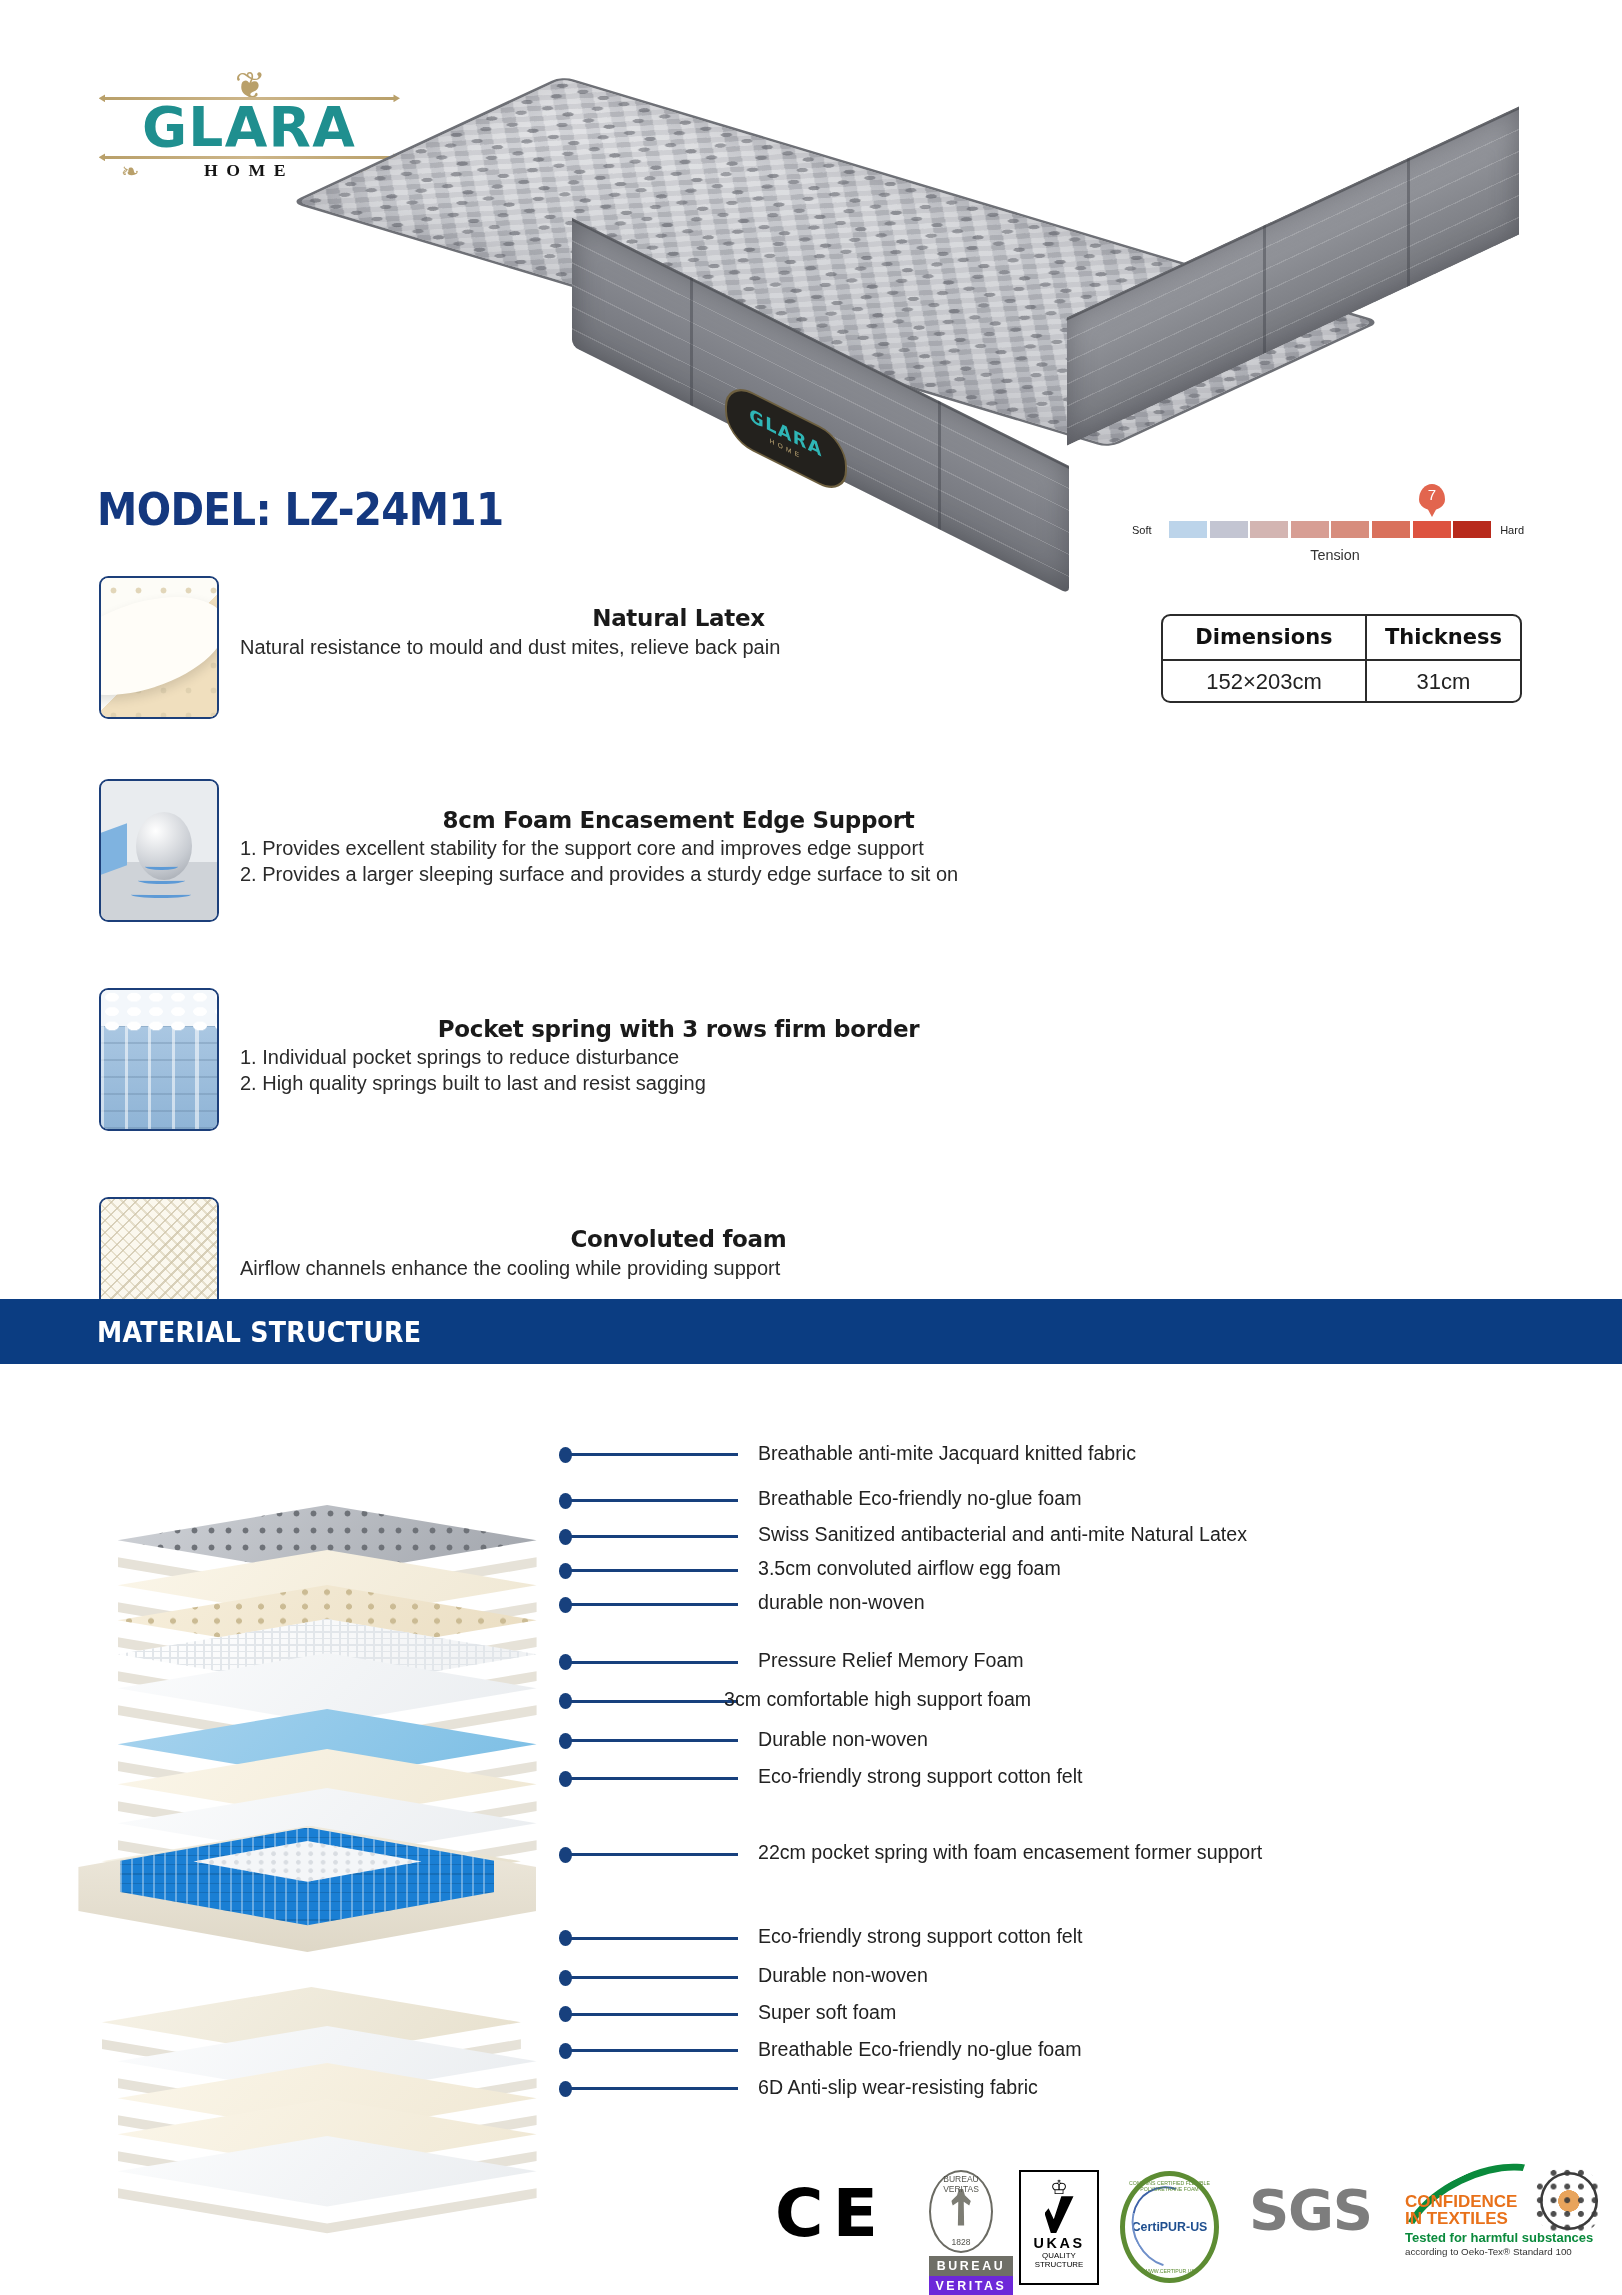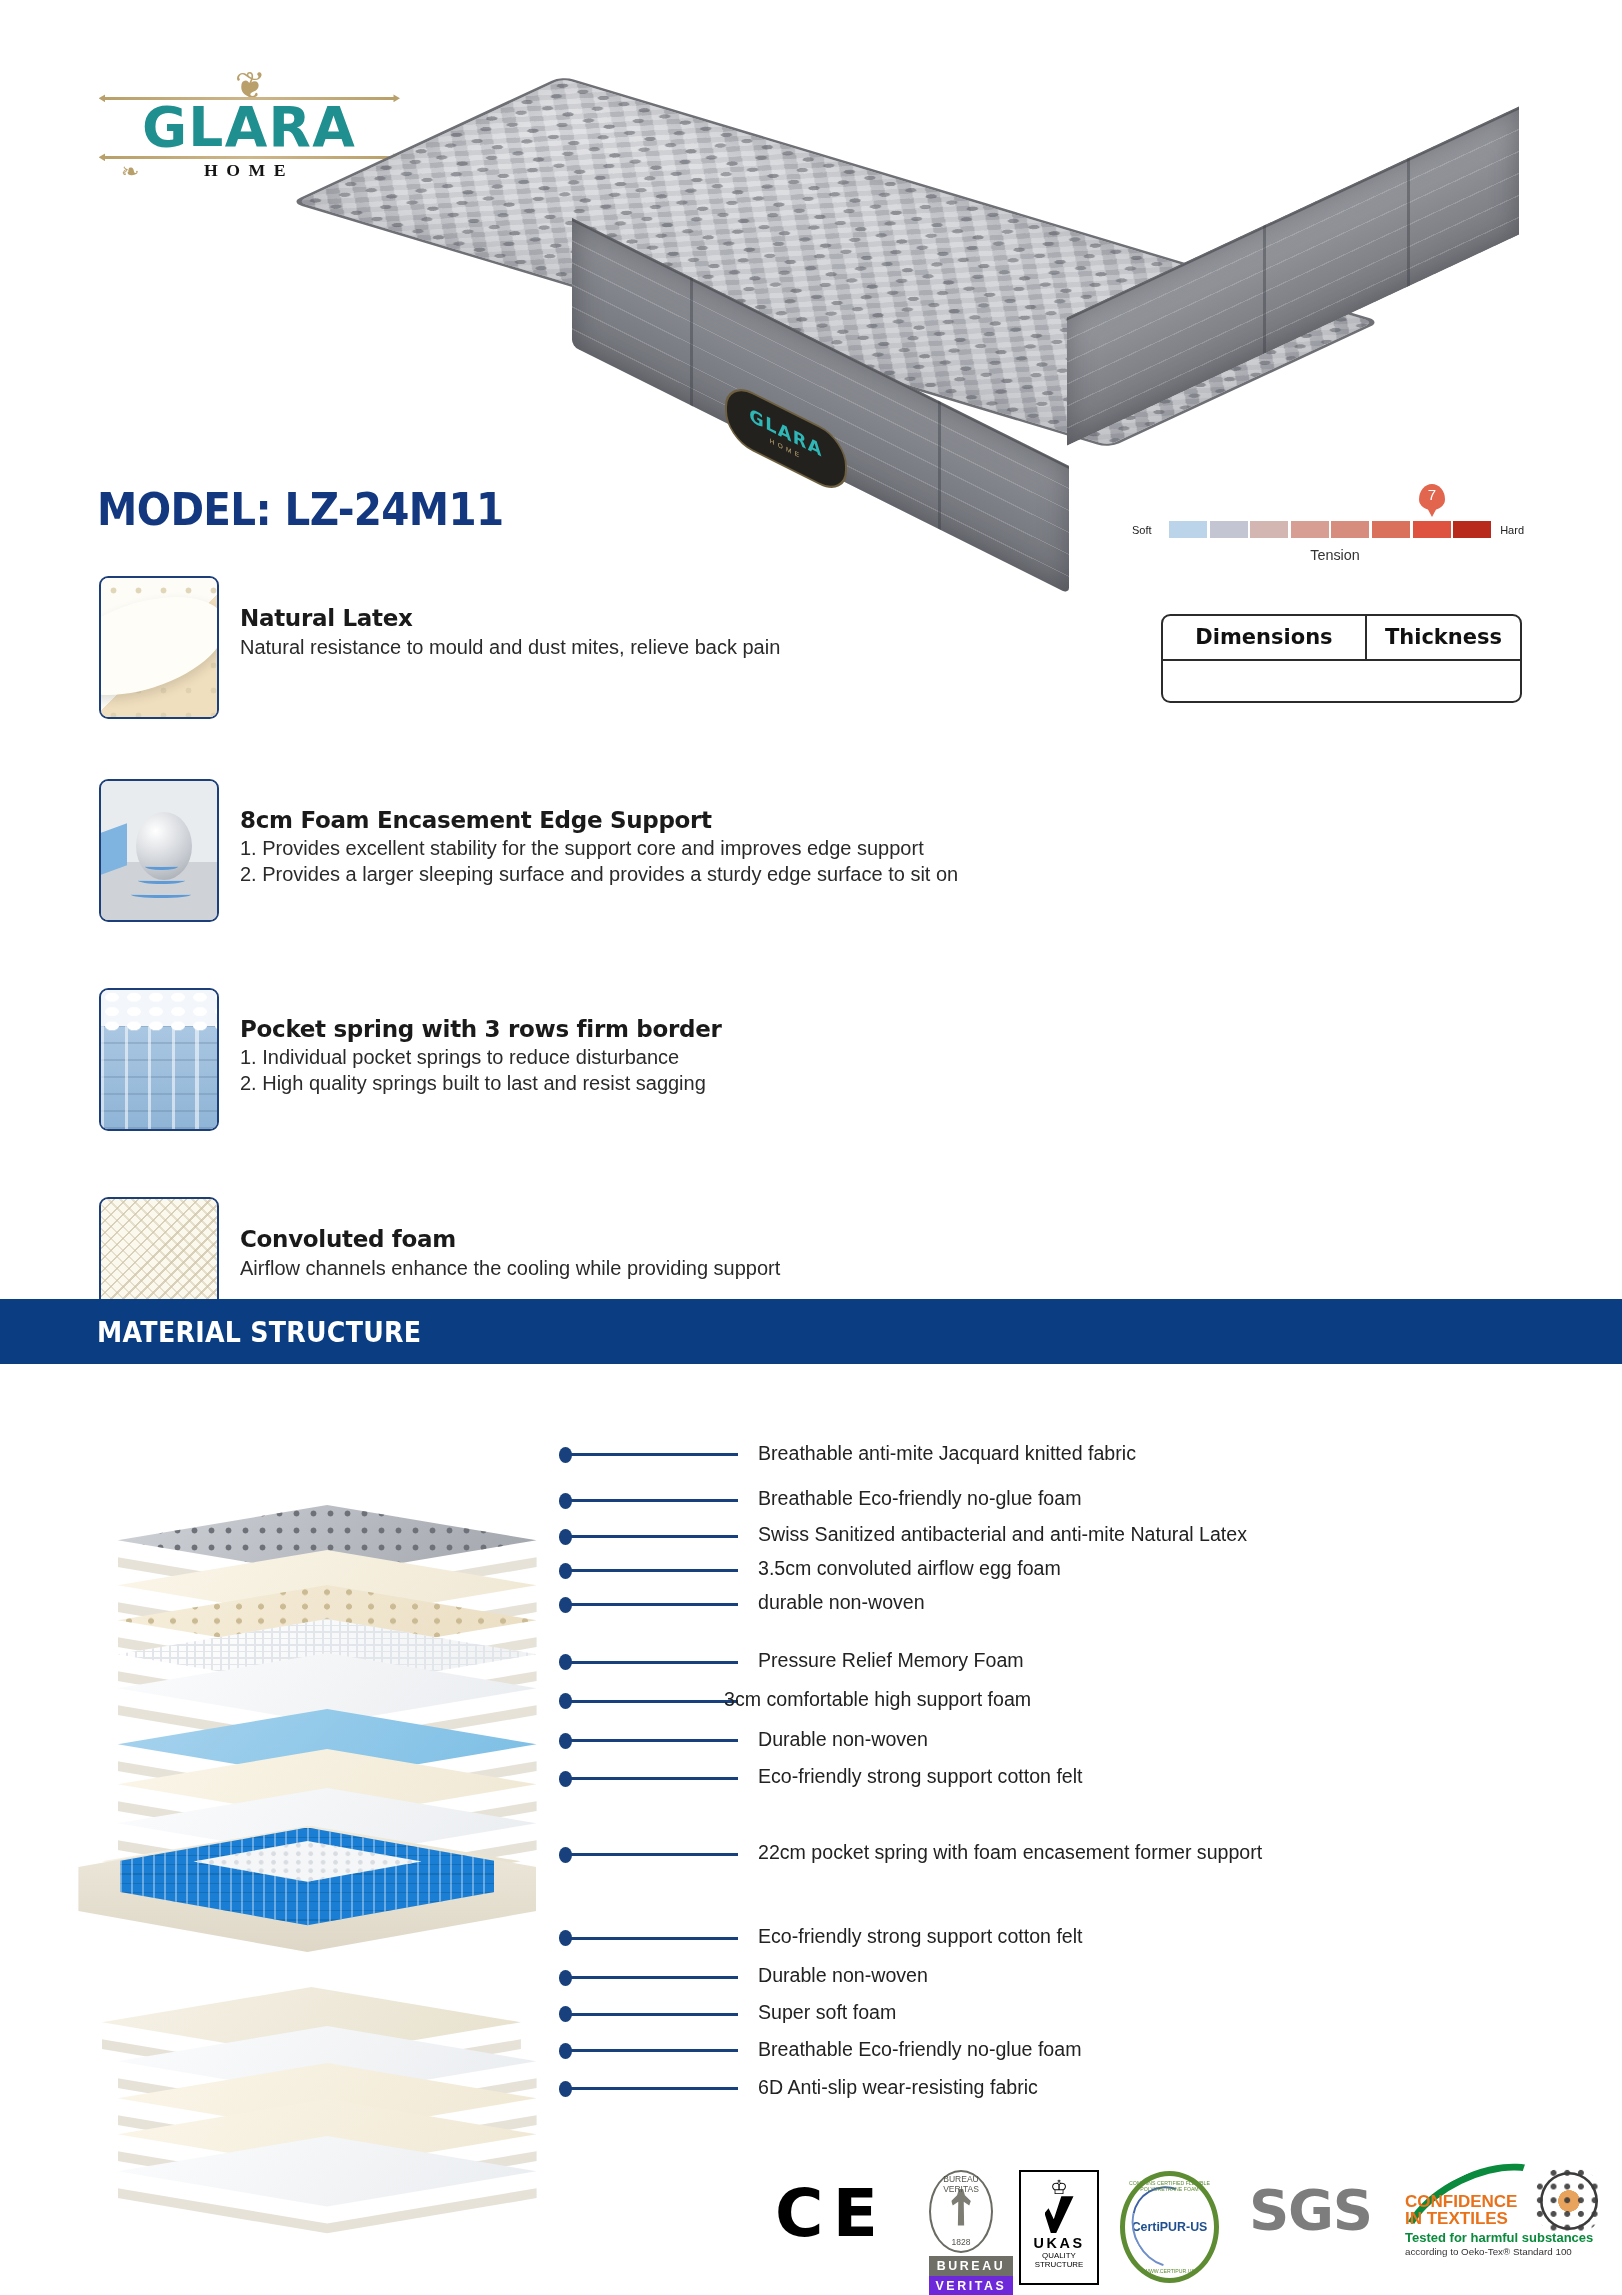--- a/index.html
+++ b/index.html
@@ -102,21 +102,21 @@
   .dt-c.first{flex:1.32;border-right:2px solid #2b2b2b;}
   .dt-h{font-size:21px;font-weight:bold;color:#111;font-family:"DejaVu Sans",sans-serif;}
   .dt-v{font-size:22px;color:#222;}
 
   
   .feat{position:absolute;left:99px;width:1021px;}
   .f-thumb{position:absolute;left:0;top:0;width:116px;height:139px;
     border:2px solid #1c3f7a;border-radius:9.2px;overflow:hidden;background:#eee;}
   .f-body{position:absolute;left:141px;top:0;width:877px;}
   .f-title{font-size:23px;font-weight:bold;color:#1a1a1a;
-    font-family:"DejaVu Sans",sans-serif;letter-spacing:-0.3px;margin-bottom:2.6px;}
+    font-family:"DejaVu Sans",sans-serif;letter-spacing:-0.3px;margin-bottom:2.6px;text-align:center;}
   .f-line{font-size:20px;color:#2a2a2a;line-height:1.32;}
 
   
   .art{position:absolute;inset:0;}
   .art-latex{background:linear-gradient(135deg,#fdfcf7 0 52%,#f0dfbe 52%);}
   .art-latex:before{content:"";position:absolute;inset:0;
     background-image:radial-gradient(circle,#ddcfae 0 2.6px,transparent 3.3px);
     background-size:25px 25px;opacity:.85;}
   .art-latex:after{content:"";position:absolute;left:-40%;top:18%;width:150%;height:62%;
     background:#fffdf8;border-radius:50%;transform:rotate(-18deg);
@@ -285,20 +285,28 @@
     <div class="t-cap">Tension</div>
   </div>
 
   <div class="dimtable">
     <div class="dt-row head">
       <div class="dt-c first">
           <span class="dt-h">Dimensions</span>
         </div>
       <div class="dt-c">
           <span class="dt-h">Thickness</span>
+        </div>
+    </div>
+    <div class="dt-row">
+      <div class="dt-c first">
+          <span class="dt-v">152×203cm</span>
+        </div>
+      <div class="dt-c">
+          <span class="dt-v">31cm</span>
         </div>
     </div>
   </div>
 
   <div id="features">
       <div class="feat" style="top: 576px;">
         <div class="f-thumb">
           <div class="art art-latex"></div>
         </div>
         <div class="f-body" style="top: 29px;">

